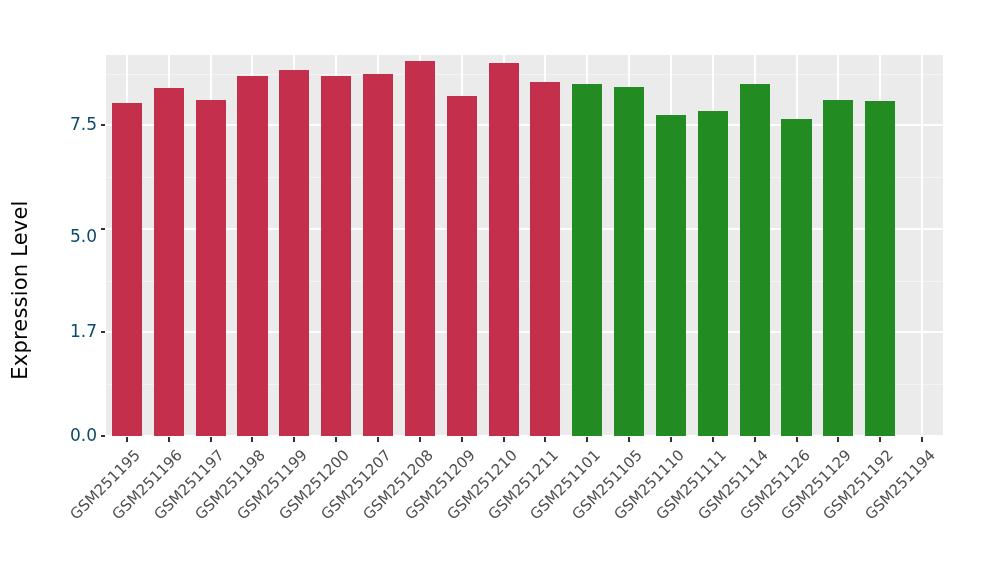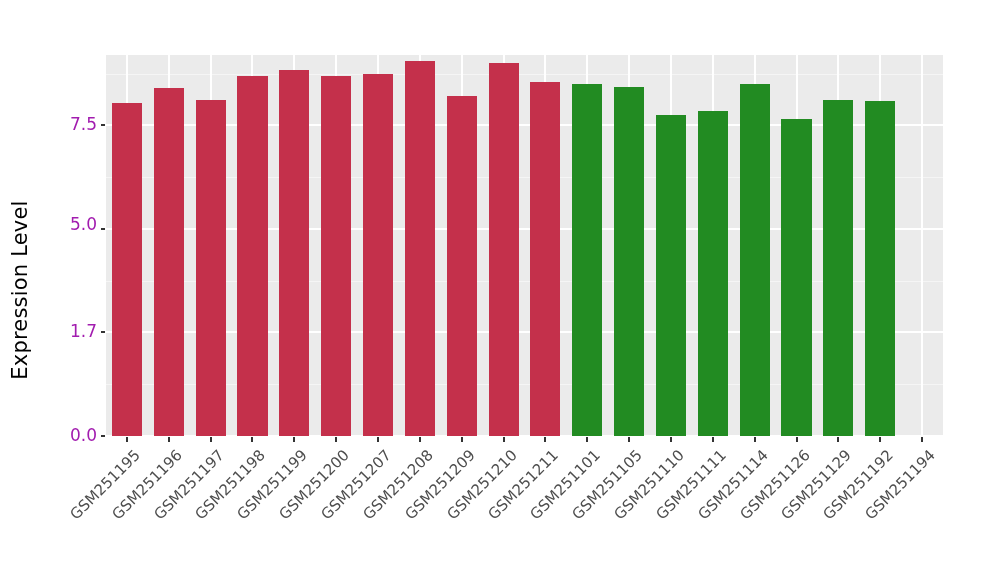--- a/index.html
+++ b/index.html
@@ -87,21 +87,21 @@
   
   .y-tick-mark {
     position: absolute;
     width: 4px;
     height: 2px;
     background: #333333;
   }
   .y-tick-label {
     position: absolute;
     font-size: 17px;
-    color: #a21caf;
+    color: #0c4a6e;
     white-space: nowrap;
   }
 
   
   .x-tick-mark {
     position: absolute;
     width: 2px;
     height: 5px;
     background: #333333;
   }
@@ -121,21 +121,21 @@
 <div id="chart-root">
 
   <div id="y-axis-title">Expression Level</div>
 
   <div id="y-axis">
       <div class="y-tick-mark" style="left: 101px; top: 435px;"></div>
       <div class="y-tick-label" style="right: 903px; top: 425px;">0.0</div>
       <div class="y-tick-mark" style="left: 101px; top: 331.467px;"></div>
       <div class="y-tick-label" style="right: 903px; top: 321.467px;">1.7</div>
       <div class="y-tick-mark" style="left: 101px; top: 227.935px;"></div>
-      <div class="y-tick-label" style="right: 903px; top: 214px;">5.0</div>
+      <div class="y-tick-label" style="right: 903px; top: 226px;">5.0</div>
       <div class="y-tick-mark" style="left: 101px; top: 124.402px;"></div>
       <div class="y-tick-label" style="right: 903px; top: 114.402px;">7.5</div>
     </div>
 
   <div id="panel">
     <div id="grid-layer">
         <div class="grid-minor-h" style="top: 329.234px;"></div>
         <div class="grid-minor-h" style="top: 225.701px;"></div>
         <div class="grid-minor-h" style="top: 122.168px;"></div>
         <div class="grid-minor-h" style="top: 18.6359px;"></div>

